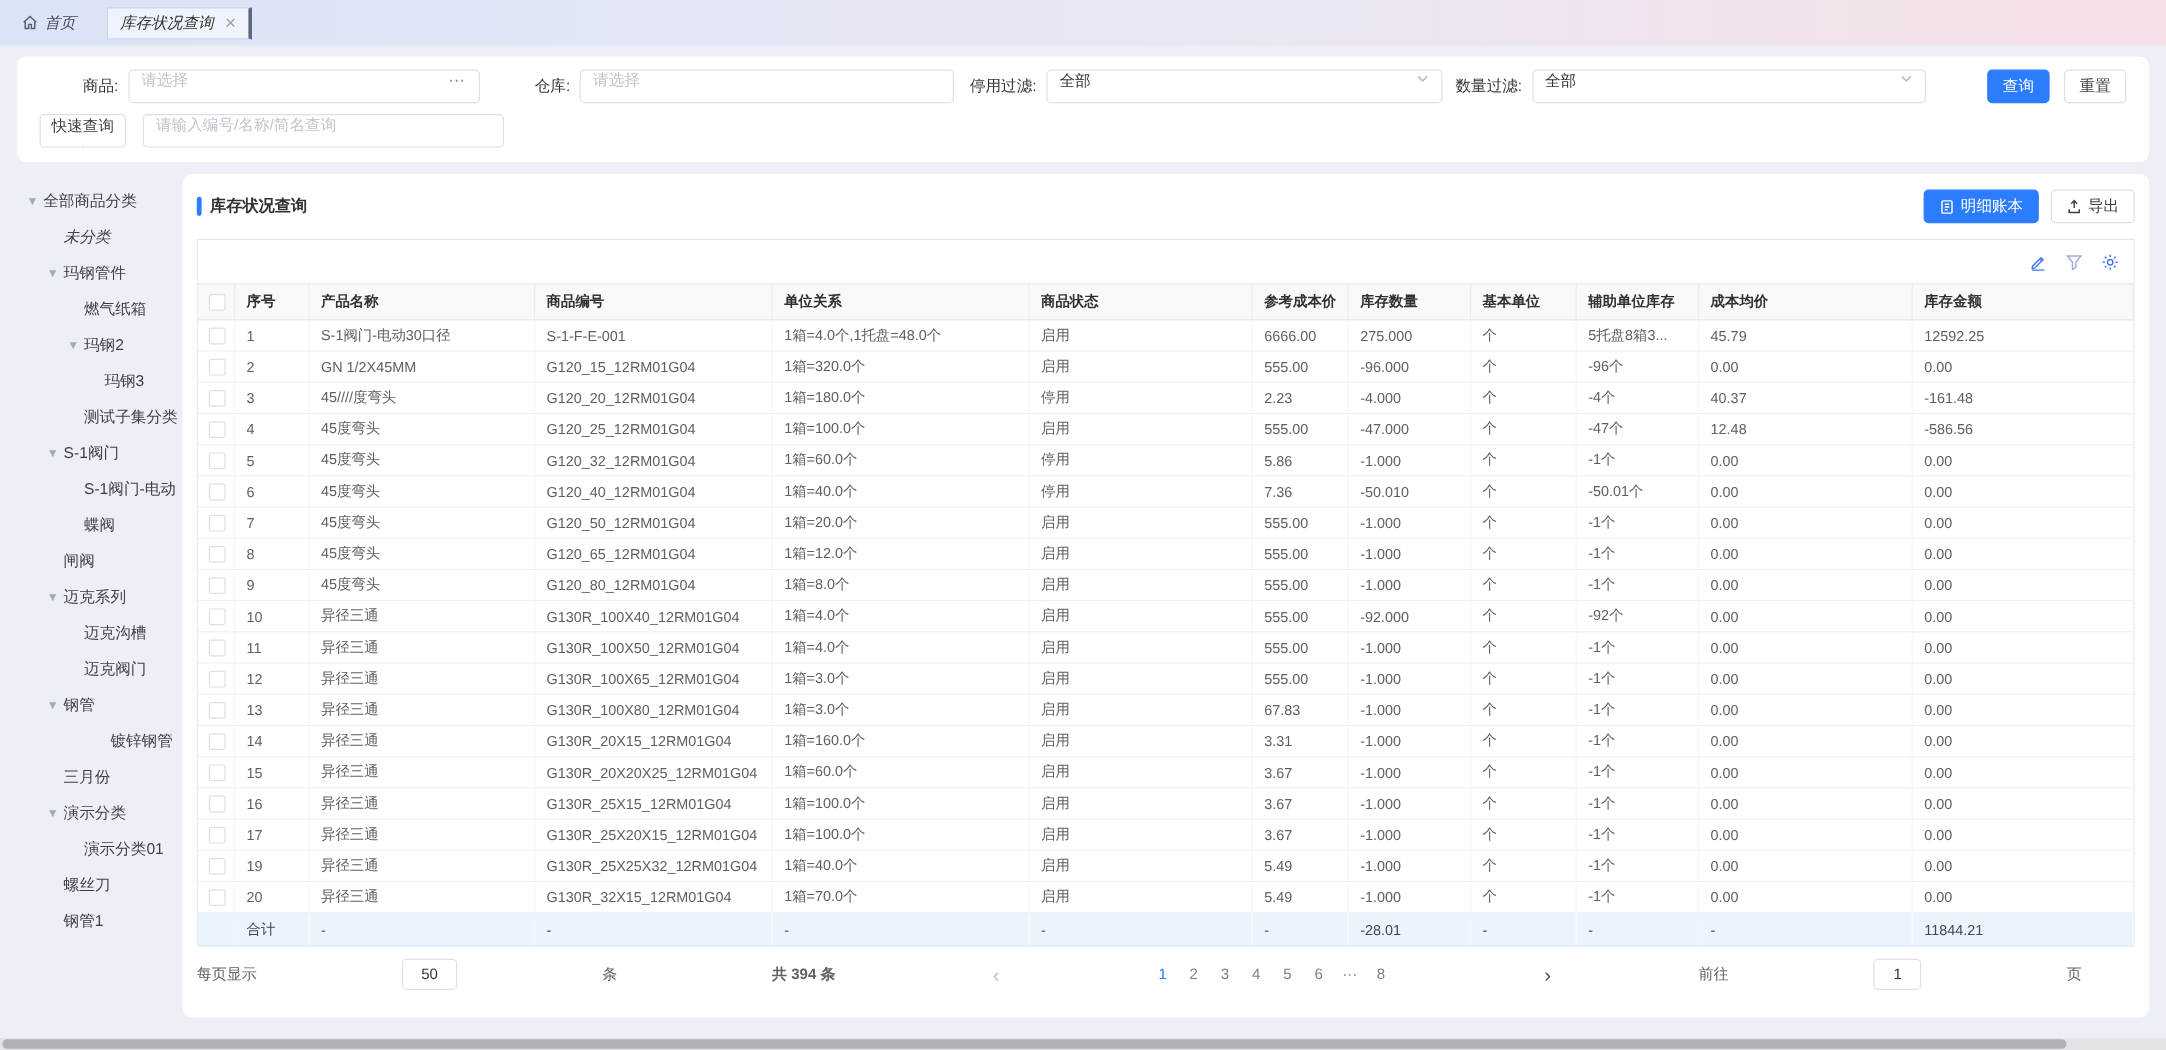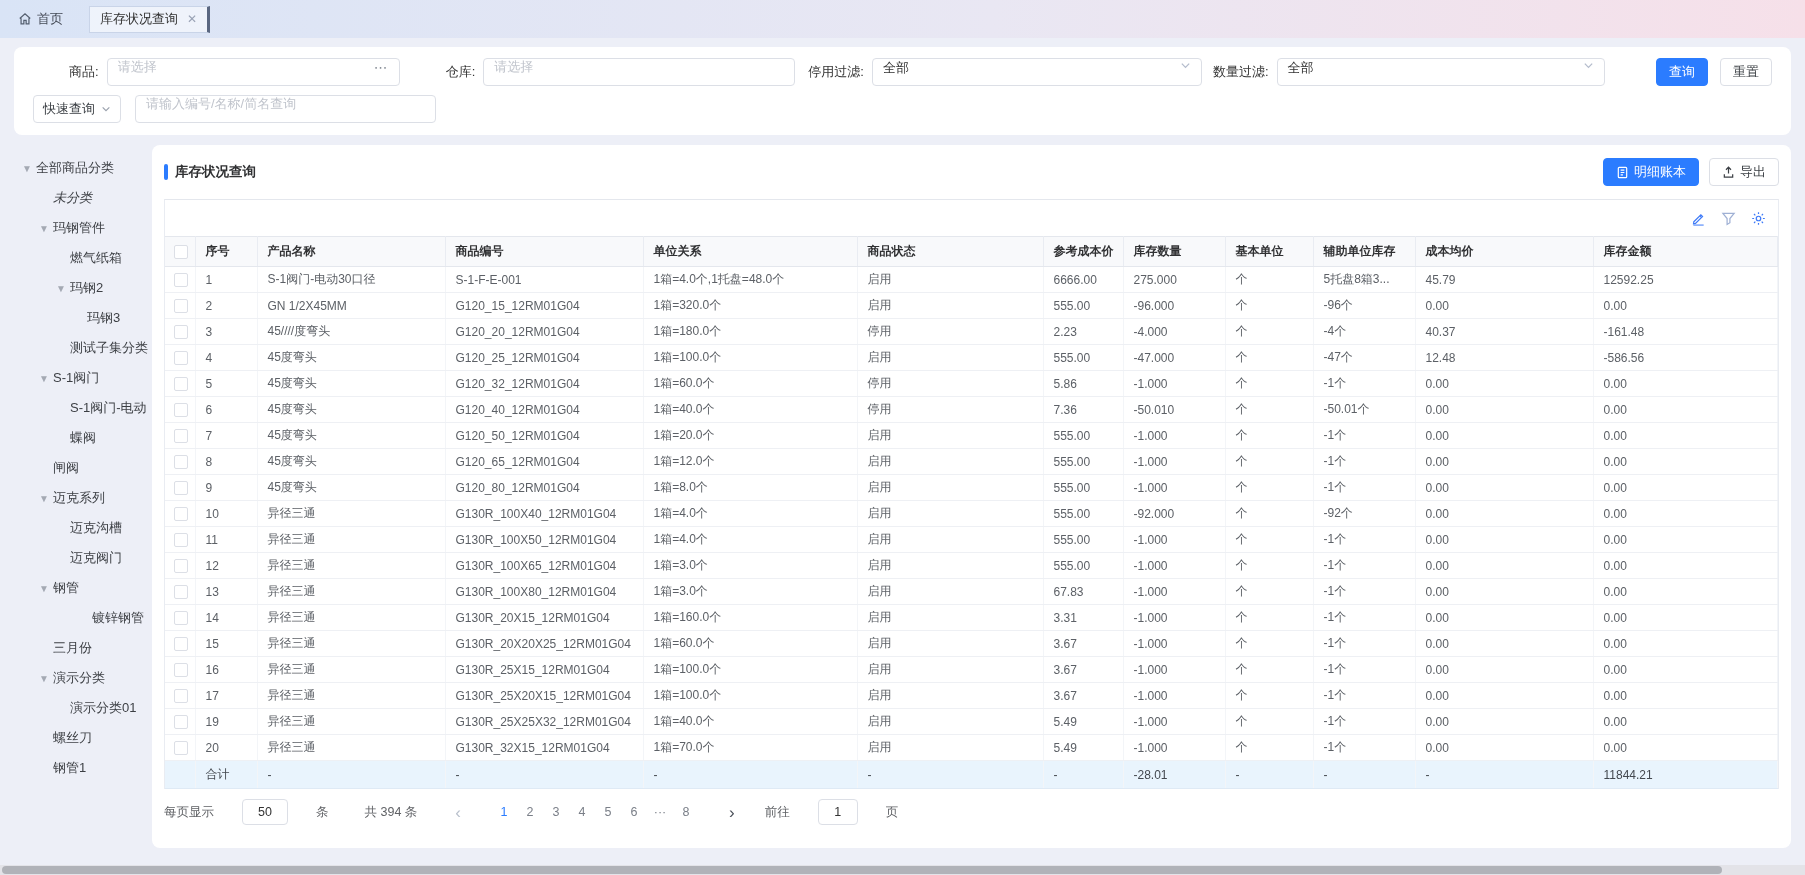--- a/index.html
+++ b/index.html
@@ -5,21 +5,21 @@
   :root{
     --accent:#2b7cff; --page-bg:#edeff7; --border:#dcdfe6; --table-line:#e9ecf2;
     --header-bg:#f8f9fb; --total-bg:#e9f4fd; --text-main:#303133; --text-sub:#5c6066;
   }
   *{box-sizing:border-box;margin:0;padding:0;}
   html,body{width:1805px;height:875px;overflow:hidden;}
   body{font-family:"Liberation Sans","DejaVu Sans",sans-serif;background:var(--page-bg);position:relative;font-size:13px;color:var(--text-main);}
 
   
   .topbar{height:38px;display:flex;align-items:center;padding:0 18px;
-    background:linear-gradient(90deg,#d9e4f6 0%,#e9e7f3 55%,#f6e0e9 100%);}
+    background:linear-gradient(90deg,#d9e4f6 0%,#e9e7f3 55%,#f6e0e9 100%);font-style:italic;}
   .home{display:flex;align-items:center;gap:5px;color:#454b57;cursor:pointer;}
   .home svg{display:block;}
   .tab{margin-left:26px;height:27px;display:flex;align-items:center;gap:9px;padding:0 10px;
     background:rgba(255,255,255,.55);border:1px solid #c9d4e8;border-right:3px solid #5a6781;color:#333;}
   .tab .close{color:#9aa3b5;font-size:12px;line-height:1;cursor:pointer;}
   .topbar-right{margin-left:auto;display:flex;align-items:center;gap:20px;}
   .caret{width:0;height:0;border-left:5px solid transparent;border-right:5px solid transparent;border-top:6px solid #6b7280;}
   .tenant{display:flex;align-items:center;gap:4px;font-weight:bold;color:#181c24;font-size:13.5px;}
   .account{color:#181c24;font-size:13.5px;}
   .avatar{width:27px;height:27px;border-radius:50%;background:#cfe7f8;overflow:hidden;display:flex;align-items:flex-end;justify-content:center;}
@@ -31,21 +31,21 @@
   .f-label{color:#333;margin-right:8px;white-space:nowrap;}
   .inp{position:relative;height:28px;border:1px solid var(--border);border-radius:4px;background:#fff;display:flex;align-items:flex-start;padding:0 10px;}
   .inp input{border:0;outline:0;width:100%;font-size:13px;color:#333;background:transparent;font-family:inherit;}
   .inp input::placeholder{color:#c0c4cc;}
   .suffix{color:#8a9099;font-size:14px;letter-spacing:1px;margin-left:4px;}
   .select{justify-content:space-between;cursor:pointer;color:#333;}
   .chev{color:#b4bccc;}
   .btn{height:28px;padding:0 12px;border-radius:4px;border:1px solid var(--border);background:#fff;color:#3c4045;
     display:inline-flex;align-items:center;gap:5px;font-size:13px;cursor:pointer;white-space:nowrap;font-family:inherit;}
   .btn.primary{background:var(--accent);border-color:var(--accent);color:#fff;}
-  .quick{height:28px;border:1px solid var(--border);border-radius:4px;background:#fff;display:flex;align-items:center;gap:6px;padding:0 9px;color:#3c4045;cursor:pointer;}
+  .quick{height:28px;border:1px solid var(--border);border-radius:4px;background:#fff;display:flex;align-items:center;gap:6px;padding:0 9px;color:#3c4045;cursor:pointer;flex-direction:column;}
 
   
   .content{display:flex;align-items:stretch;height:703px;margin-top:10px;}
   .sidebar{width:152px;padding-top:8px;overflow:hidden;}
   .tree-item{height:30px;display:flex;align-items:center;color:#3c3f44;cursor:pointer;white-space:nowrap;font-size:13px;}
   .tree-arrow{width:14px;color:#a4a9b3;font-size:10px;display:inline-flex;justify-content:center;margin-right:2px;flex:0 0 14px;}
 
   .main-card{flex:1;background:#fff;border-radius:8px;margin-right:14px;padding:12px 12px 0 12px;display:flex;flex-direction:column;}
   .title-row{display:flex;align-items:center;height:30px;}
   .title-bar{width:4px;height:16px;background:var(--accent);border-radius:2px;margin-right:7px;}
@@ -58,24 +58,24 @@
 
   table{width:100%;border-collapse:collapse;table-layout:fixed;font-size:12px;}
   th{background:var(--header-bg);height:30px;text-align:left;padding:0 0 0 10px;color:var(--text-main);font-weight:bold;
      border-top:1px solid #e4e7ed;border-bottom:1px solid #e4e7ed;border-right:1px solid var(--table-line);white-space:nowrap;overflow:hidden;}
   td{height:26px;padding:0 0 0 10px;color:var(--text-sub);border-bottom:1px solid #eef0f4;border-right:1px solid #f3f5f8;
      white-space:nowrap;overflow:hidden;text-overflow:ellipsis;}
   .c-cb{padding-left:9px;}
   .cb{width:14px;height:14px;border:1px solid var(--border);border-radius:2px;background:#fff;display:inline-block;vertical-align:middle;cursor:pointer;}
   tr.total-row td{background:var(--total-bg);height:28px;color:#43484f;border-bottom:1px solid #dfeaf5;}
 
-  .pagination{display:flex;align-items:center;justify-content:flex-start;gap:28px;height:46px;padding-right:44px;color:#606266;font-size:12.5px;}
+  .pagination{display:flex;align-items:center;justify-content:space-between;gap:10px;height:46px;padding-right:44px;color:#606266;font-size:12.5px;}
   .pg-input{width:46px;height:26px;border:1px solid var(--border);border-radius:4px;text-align:center;font-size:12.5px;color:#333;outline:0;font-family:inherit;}
   .pg-input.small{width:40px;}
-  .total-count{margin:0 8px;}
+  .total-count{margin:0 8px;font-weight:bold;}
   .pg-arrow{font-size:17px;color:#b9c0cc;cursor:pointer;line-height:1;padding:0 2px;}
   .pg-arrow.next{color:#4a4f58;}
   .page-list{display:flex;align-items:center;}
   .page-num{min-width:26px;text-align:center;color:#7a7f88;cursor:pointer;padding:0 3px;}
   .page-num.active{color:var(--accent);}
 
   .hscroll-track{position:absolute;left:0;right:0;bottom:0;height:10px;background:#e3e3e8;}
   .hscroll-thumb{position:absolute;left:2px;bottom:1px;height:8px;width:1720px;border-radius:4px;background:#b0b2b8;}
 </style>
 </head>

